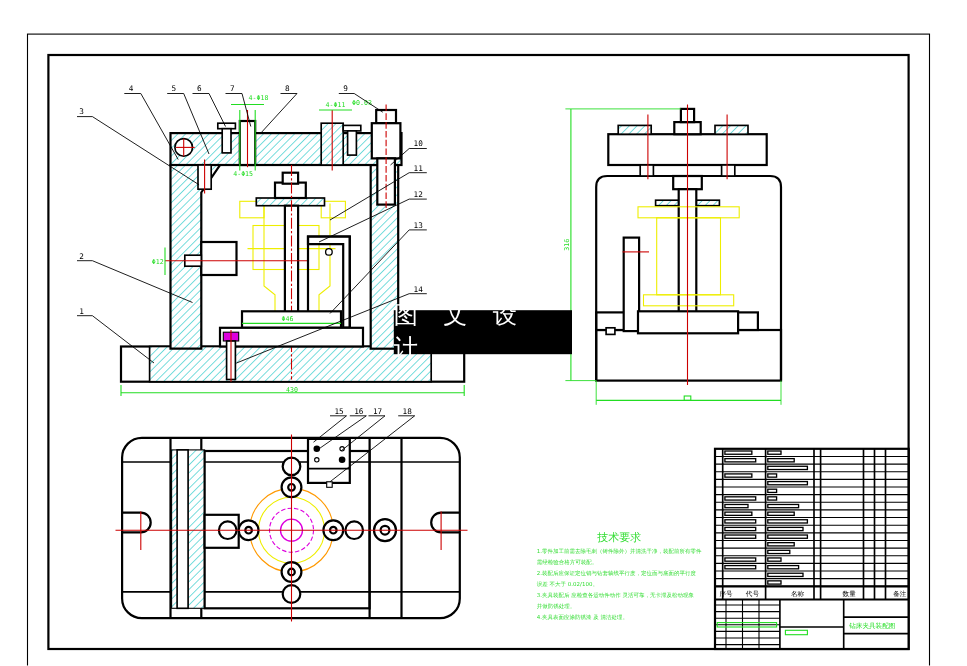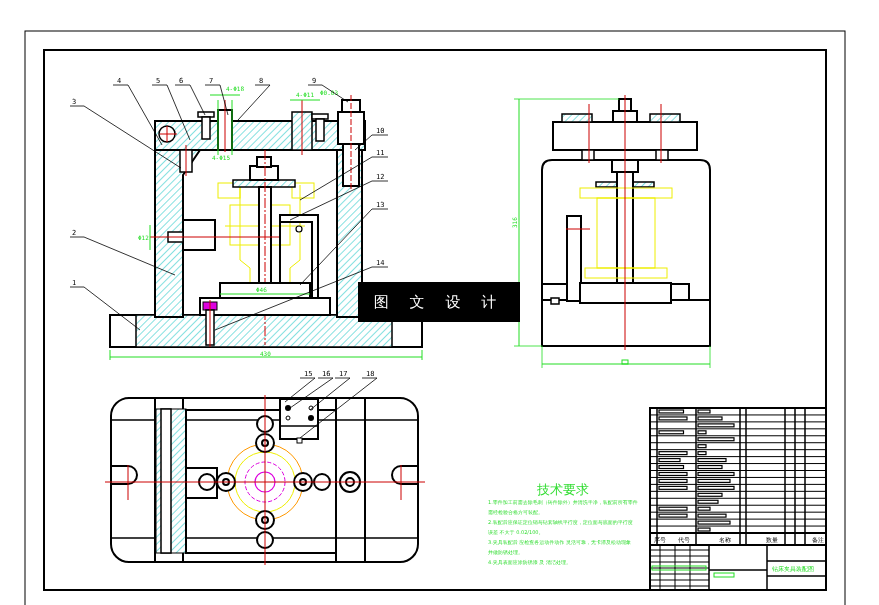--- a/index.html
+++ b/index.html
@@ -1,23 +1,23 @@
 <!DOCTYPE html>
 <html><head>
 <meta charset="utf-8">
 <style>
   html, body { margin:0; padding:0; background:#fff; }
   body { width:879px; height:605px; position:relative; overflow:hidden; font-family:"DejaVu Sans", sans-serif; }
   svg { position:absolute; left:0; top:0; }
   .lbl { font-family:"DejaVu Sans Mono", monospace; font-size:7px; fill:#000; }
   .glbl { font-family:"DejaVu Sans Mono", monospace; font-size:6px; fill:#22dd22; }
   .watermark { position:absolute; left:358px; top:282px; width:162px; height:40px; background:#000; color:#fff;
-    font-family:"DejaVu Serif", serif; font-size:15px; letter-spacing:8px; display:flex; align-items:center; justify-content:center; }
+    font-family:"DejaVu Serif", serif; font-size:22px; letter-spacing:8px; display:flex; align-items:center; justify-content:center; }
   .tech { position:absolute; left:488px; top:485px; width:150px; font-family:"DejaVu Sans", sans-serif; color:#33dd33; font-size:5px; line-height:10px; }
-  .tech .t { text-align:center; font-size:13px; margin-bottom:2px; }
+  .tech .t { text-align:center; font-size:10px; margin-bottom:2px; }
 </style>
 </head>
 <body>
 
 <svg width="879" height="605" viewBox="0 0 879 605">
   <defs>
     <pattern id="hatch" width="5" height="5" patternUnits="userSpaceOnUse" patternTransform="rotate(45)">
       <rect width="5" height="5" fill="#fff"></rect>
       <line x1="0" y1="0" x2="0" y2="5" stroke="#33cccc" stroke-width="1.2"></line>
     </pattern>

